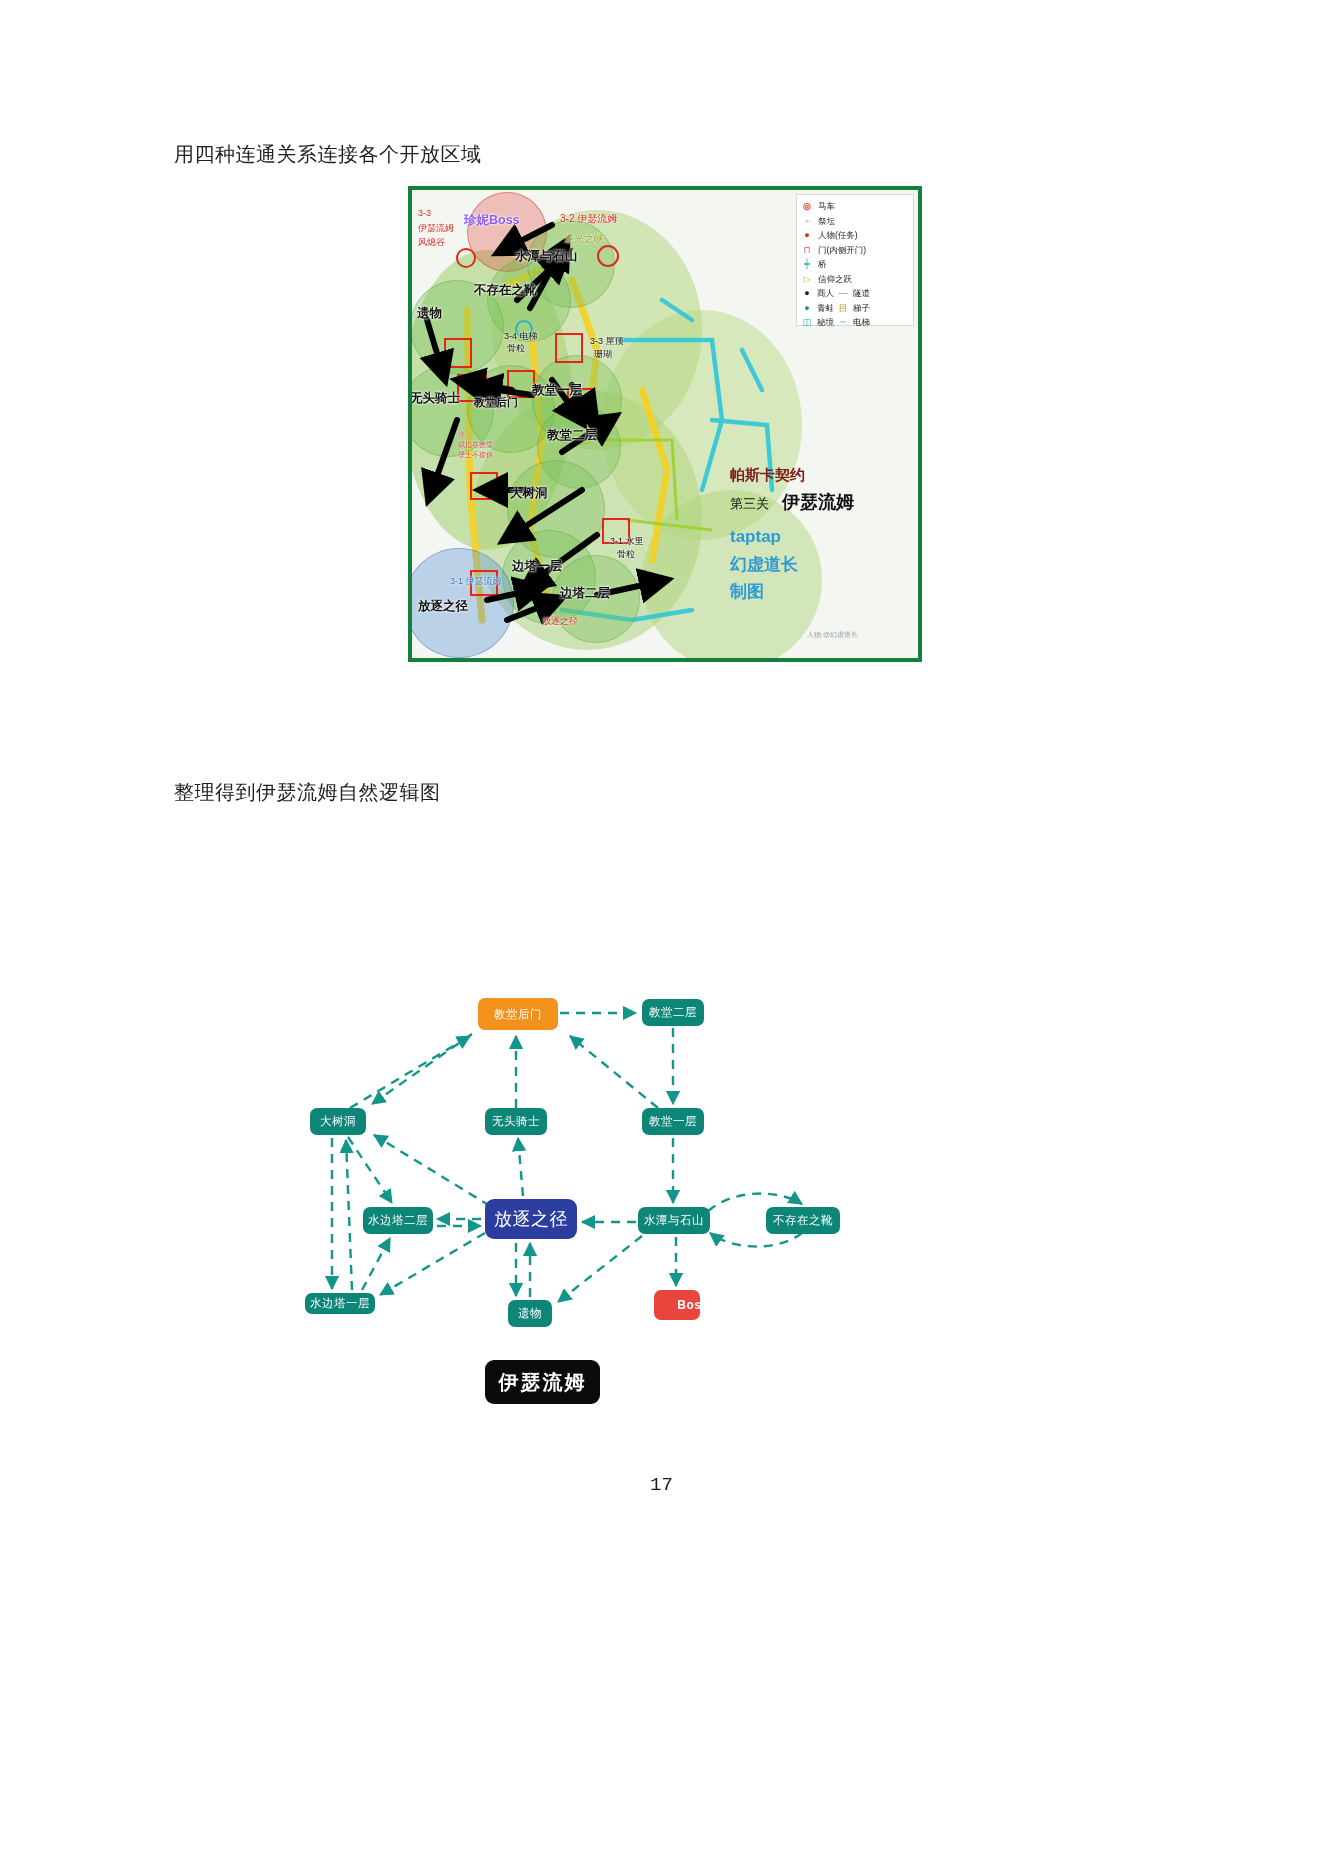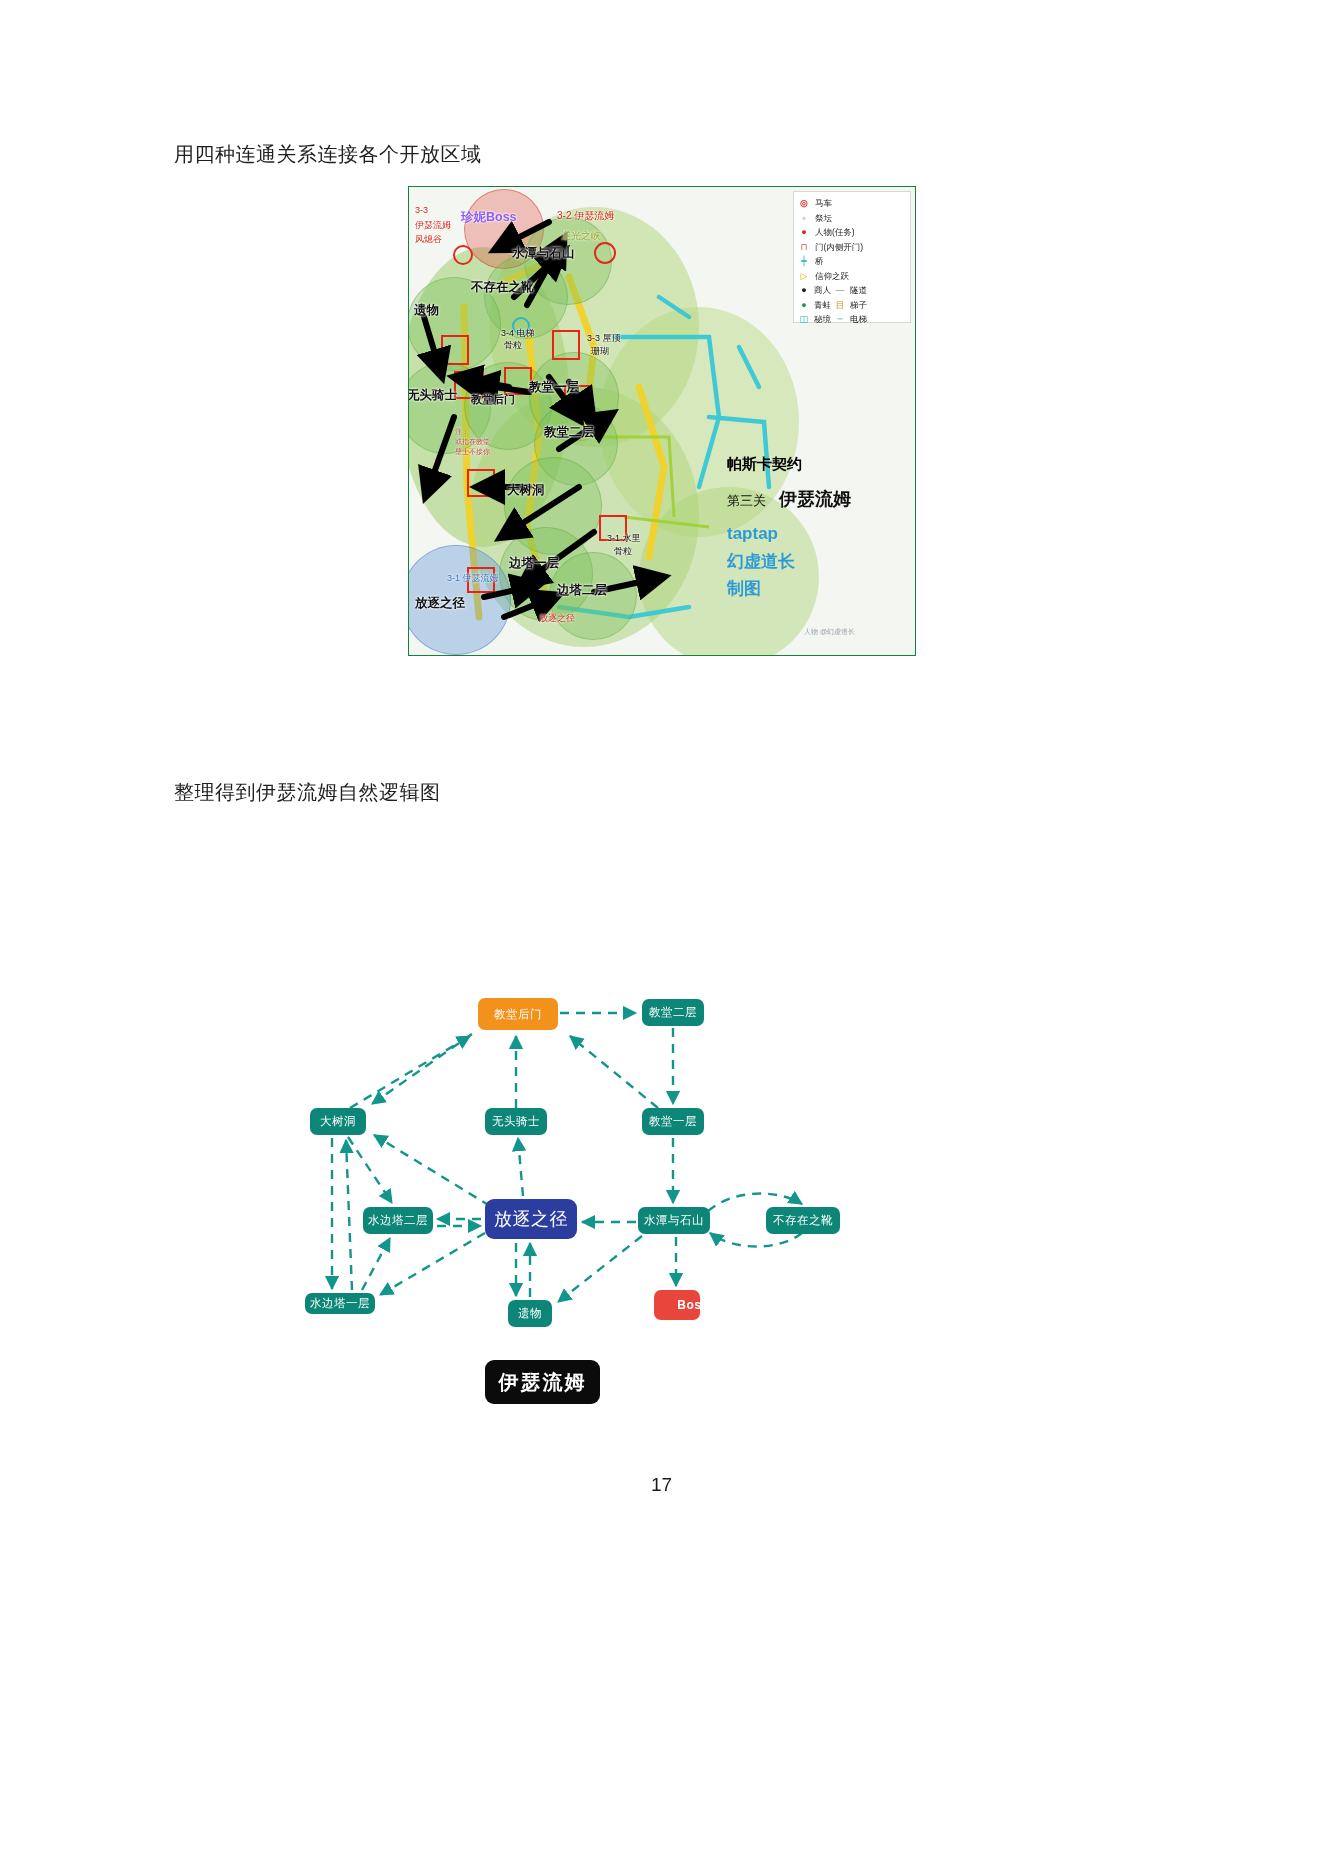--- a/index.html
+++ b/index.html
@@ -34,32 +34,32 @@
     white-space:nowrap;
   }
   .caption b { font-weight:bold; }
   #cap12 { left:0; top:678px; }
   #cap13 { left:0; top:1228px; }
 
   .page-number {
     position:absolute;
     left:0; top:1474px;
     width:1323px; text-align:center;
-    font-family:Liberation Sans, sans-serif;
+    font-family:Liberation Mono, monospace;
     font-size:19px;
     color:#1a1a1a;
   }
 
   
   #fig12 {
     position:absolute;
     left:408px; top:186px;
     width:506px; height:468px;
     background:#f4f6f2;
-    border:1px solid #15803d;
+    border:4px solid #15803d;
     overflow:hidden;
   }
   #fig12 .mapcanvas { position:absolute; inset:0; }
 
   
   .blob { position:absolute; border-radius:50%; }
 
   
   .legend {
     position:absolute; right:4px; top:4px;
@@ -271,21 +271,21 @@
       <div class="maplabel small" style="left:182px;top:158px;">珊瑚</div>
       <div class="maplabel small" style="left:198px;top:345px;">3-1 水里</div>
       <div class="maplabel small" style="left:205px;top:358px;">骨粒</div>
       <div class="maplabel small blueish" style="left:-2px;top:385px;margin-left:40px;">3-1 伊瑟流姆</div>
       <div class="maplabel small" style="left:130px;top:425px;color:#d8281d;">放逐之径</div>
 
       <div class="maplabel tiny" style="left:46px;top:240px;">注：</div>
       <div class="maplabel tiny" style="left:46px;top:250px;">或指在教堂</div>
       <div class="maplabel tiny" style="left:46px;top:260px;">壁士不接你</div>
 
-      <div class="brand" style="left:318px;top:268px;font-size:15px;font-weight:bold;color:#000000;">帕斯卡契约</div>
+      <div class="brand" style="left:318px;top:276px;font-size:15px;font-weight:bold;color:#7f1d1d;">帕斯卡契约</div>
       <div class="brand" style="left:318px;top:305px;font-size:13px;color:#111;">第三关</div>
       <div class="brand" style="left:370px;top:300px;font-size:18px;font-weight:bold;color:#111;">伊瑟流姆</div>
       <div class="brand" style="left:318px;top:337px;font-size:17px;font-weight:bold;color:#2e9bd6;">taptap</div>
       <div class="brand" style="left:318px;top:363px;font-size:17px;font-weight:bold;color:#2e9bd6;">幻虚道长</div>
       <div class="brand" style="left:318px;top:390px;font-size:17px;font-weight:bold;color:#2e9bd6;">制图</div>
       <div class="brand" style="left:395px;top:440px;font-size:7px;color:#9aa0a6;">人物 @幻虚道长</div>
 
       <div class="legend">
         <div class="lrow">
           <span class="sym sym-target">◎</span>

